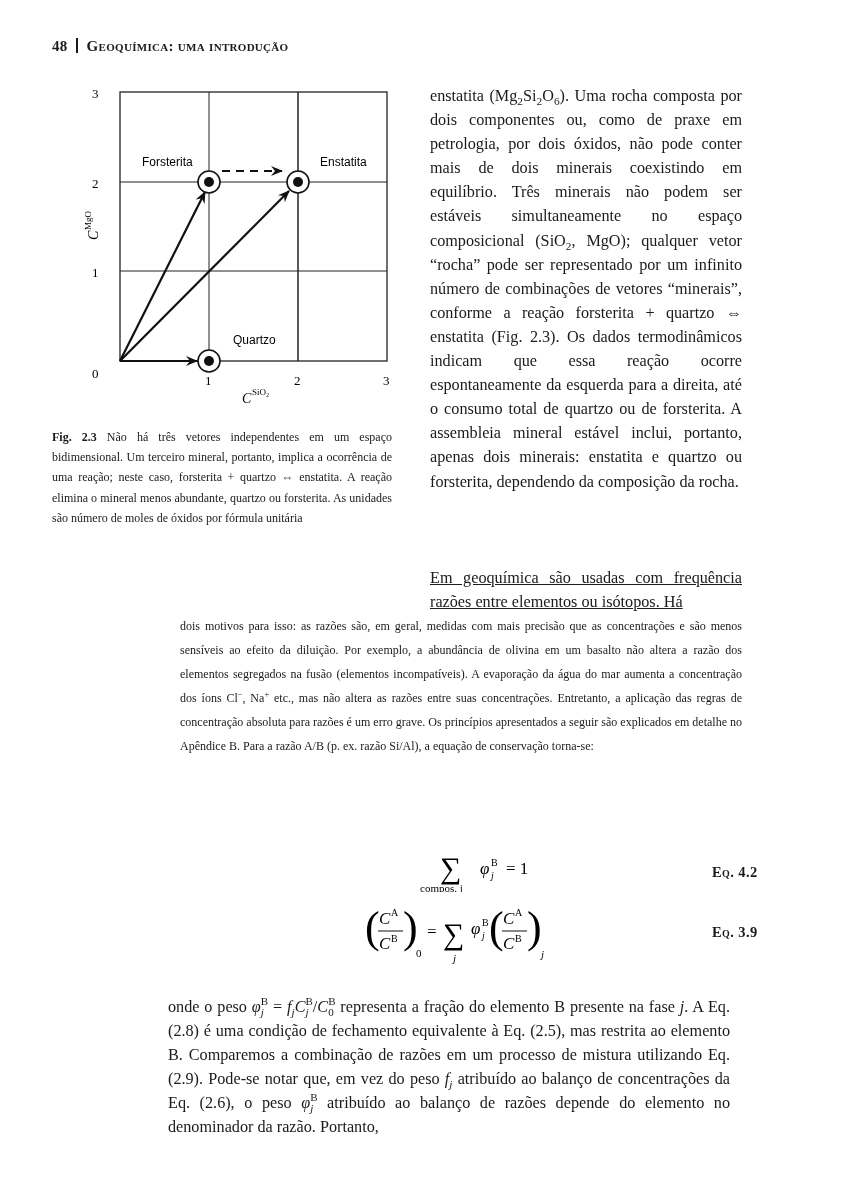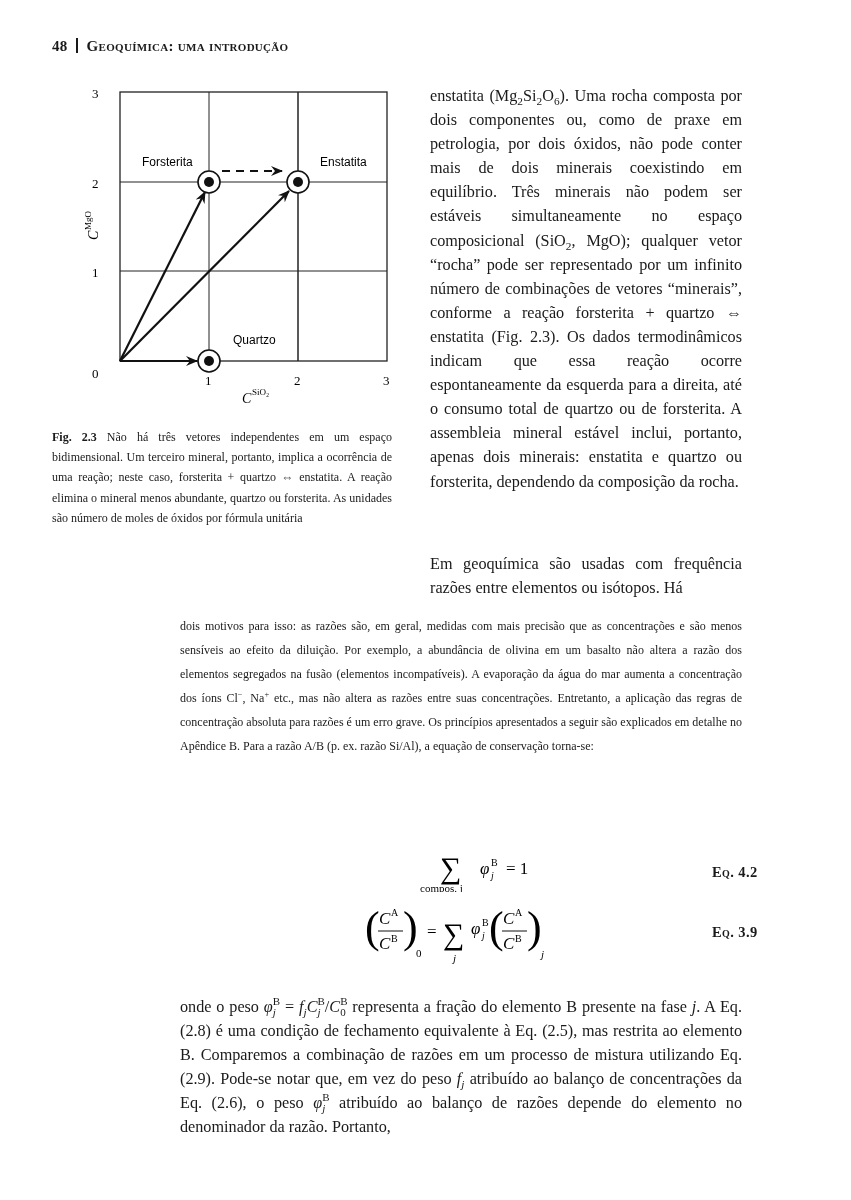--- a/index.html
+++ b/index.html
@@ -11,25 +11,25 @@
   .running-head .bar { display:inline-block; width:2px; height:15px; background:#1a1a1a; vertical-align:-2px; margin-right:9px; }
   .running-head .title { font-variant:small-caps; font-weight:bold;text-align:center; }
   .fig { left:70px; top:80px; width:340px; height:330px; }
   .fig svg { overflow:visible; }
   .fig .lbl { font-family:"Liberation Sans","DejaVu Sans",sans-serif; font-size:12px; font-stretch:condensed; }
   .tick { font-family:"Liberation Serif",serif; font-size:13px; }
   .caption { left:52px; top:427px; width:340px; font-size:12px; line-height:20.2px; text-align:justify; }
   .caption b { font-weight:bold; }
   .rcol { left:430px; top:84px; width:312px; font-size:16.2px; line-height:24.1px; text-align:justify;font-family:Liberation Serif, serif; }
   .rcol p { margin:0; }
-  .para2-first { left:430px; width:312px; font-size:16.2px; line-height:24.1px; text-align:justify; position:absolute; top:552px; }
+  .para2-first { left:430px; width:312px; font-size:16.2px; line-height:24.1px; text-align:justify; position:absolute; top:566px;text-decoration:underline; }
   .para2-body { left:180px; top:614px; width:562px; font-size:12px; line-height:24.1px; text-align:justify; position:absolute; }
   .eqlabel { font-weight:bold; font-size:14.5px; font-variant:small-caps; letter-spacing:0.4px; }
   .math { font-family:"Liberation Serif","DejaVu Serif",serif; font-style:italic; }
-  .para3 { left:180px; top:995px; width:562px; font-size:16.2px; line-height:24.1px; text-align:justify; position:absolute; }
+  .para3 { left:168px; top:995px; width:562px; font-size:16.2px; line-height:24.1px; text-align:justify; position:absolute; }
   sup, sub { font-size:70%; line-height:0; }
   .ss { display:inline-block; vertical-align:-4px; line-height:1; font-size:11px; text-align:left; }
   .ss span { display:block; line-height:11px; }
 </style>
 </head>
 <body>
 
 <div class="abs running-head">
   <span class="num">48</span><span class="bar"></span><span class="title">Geoquímica: uma introdução</span>
 </div>

